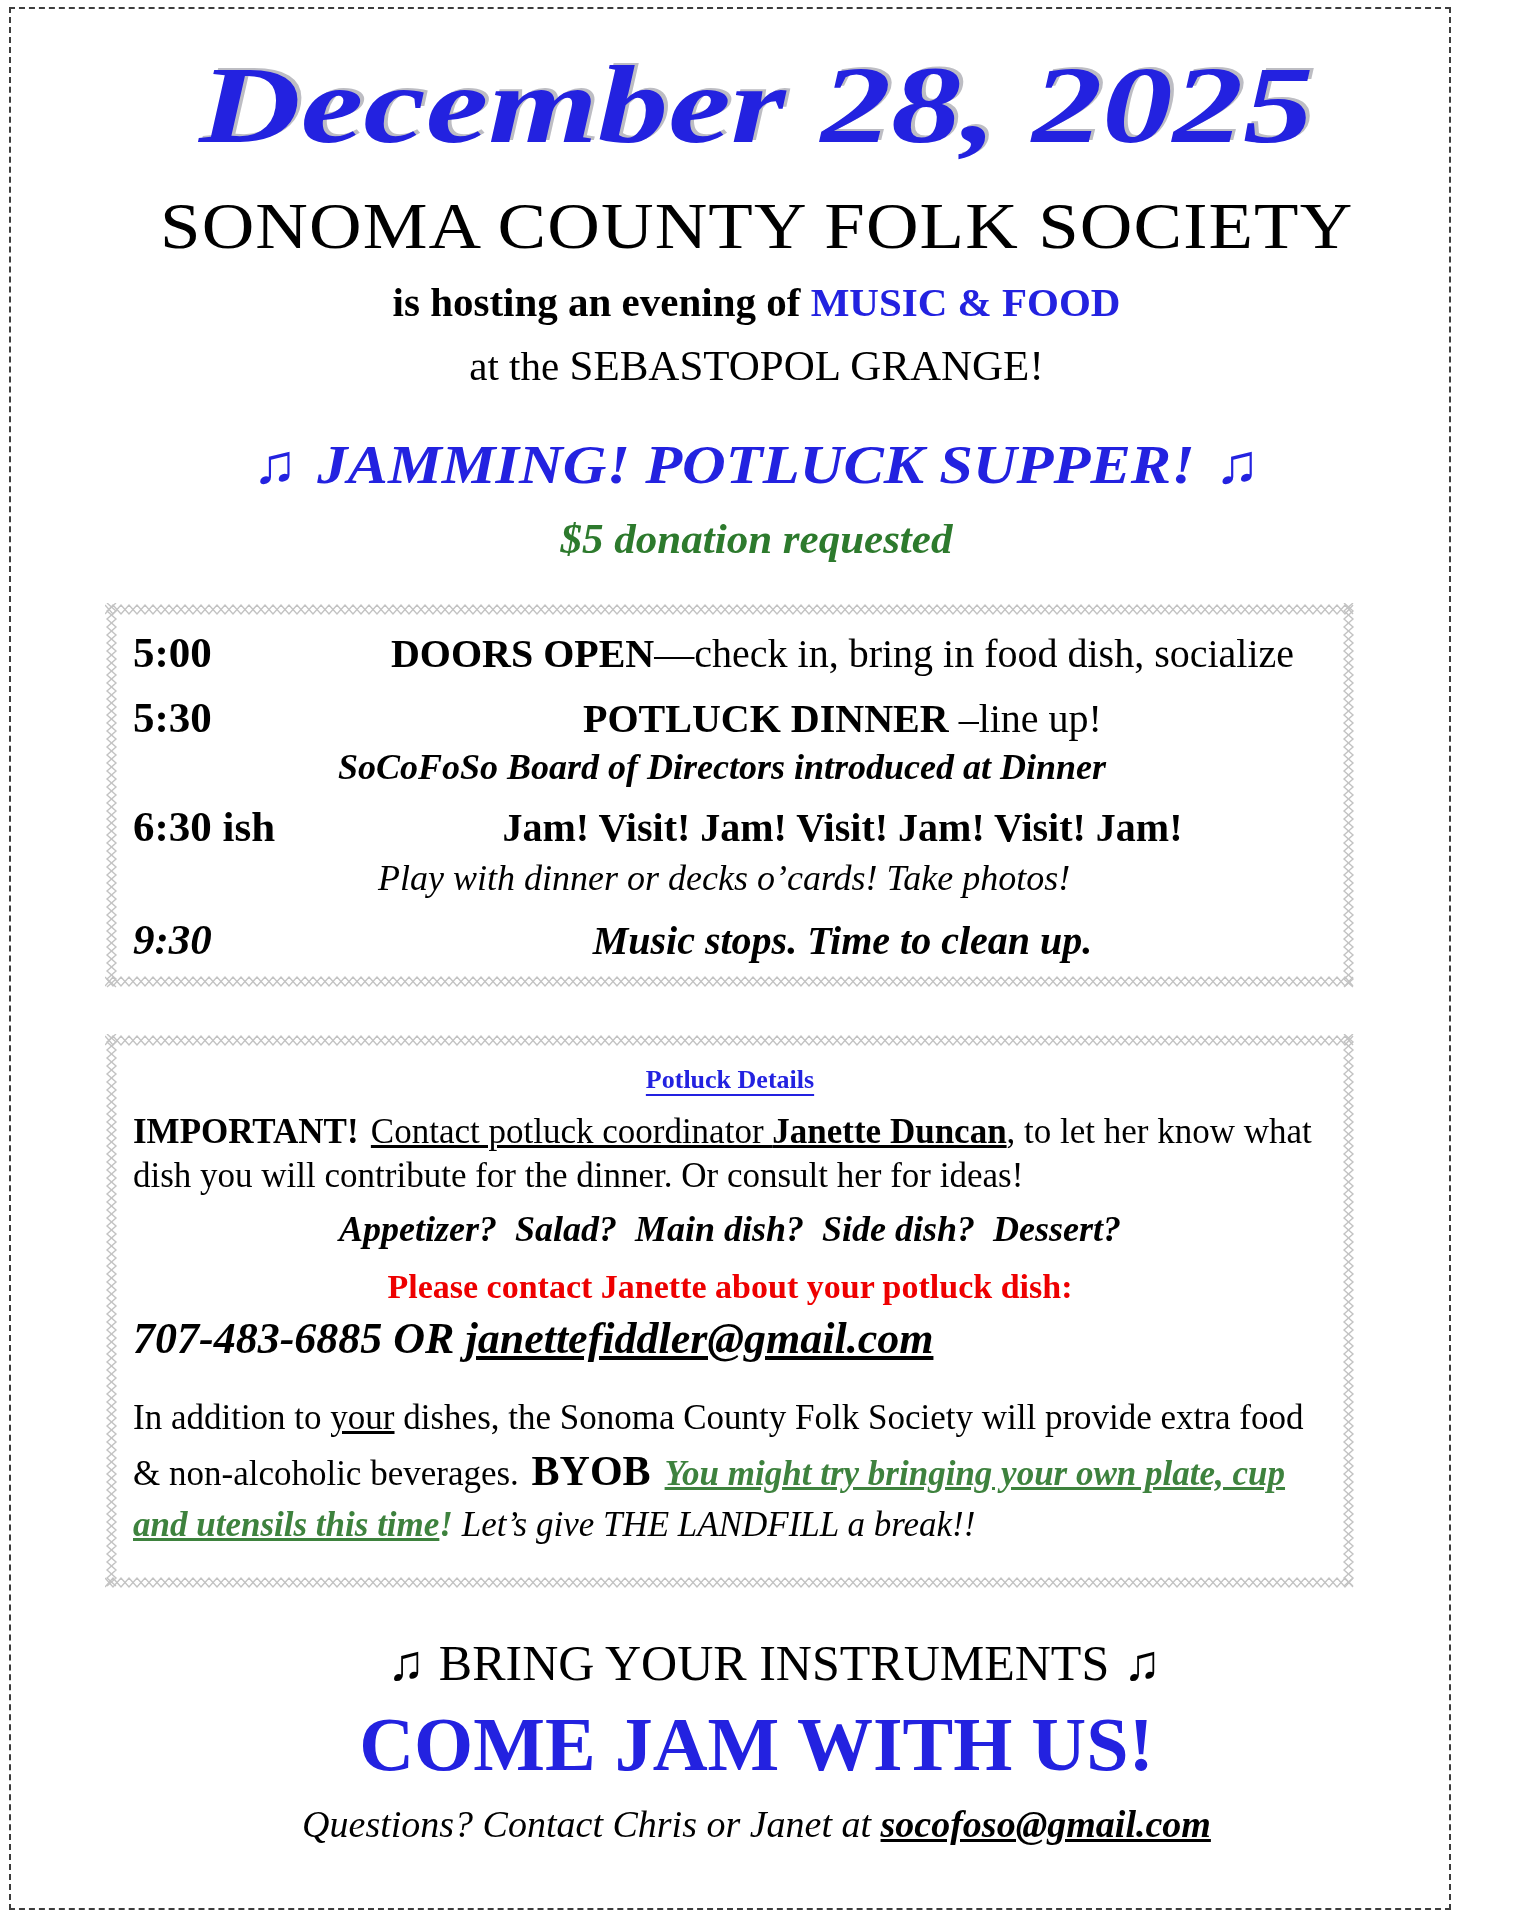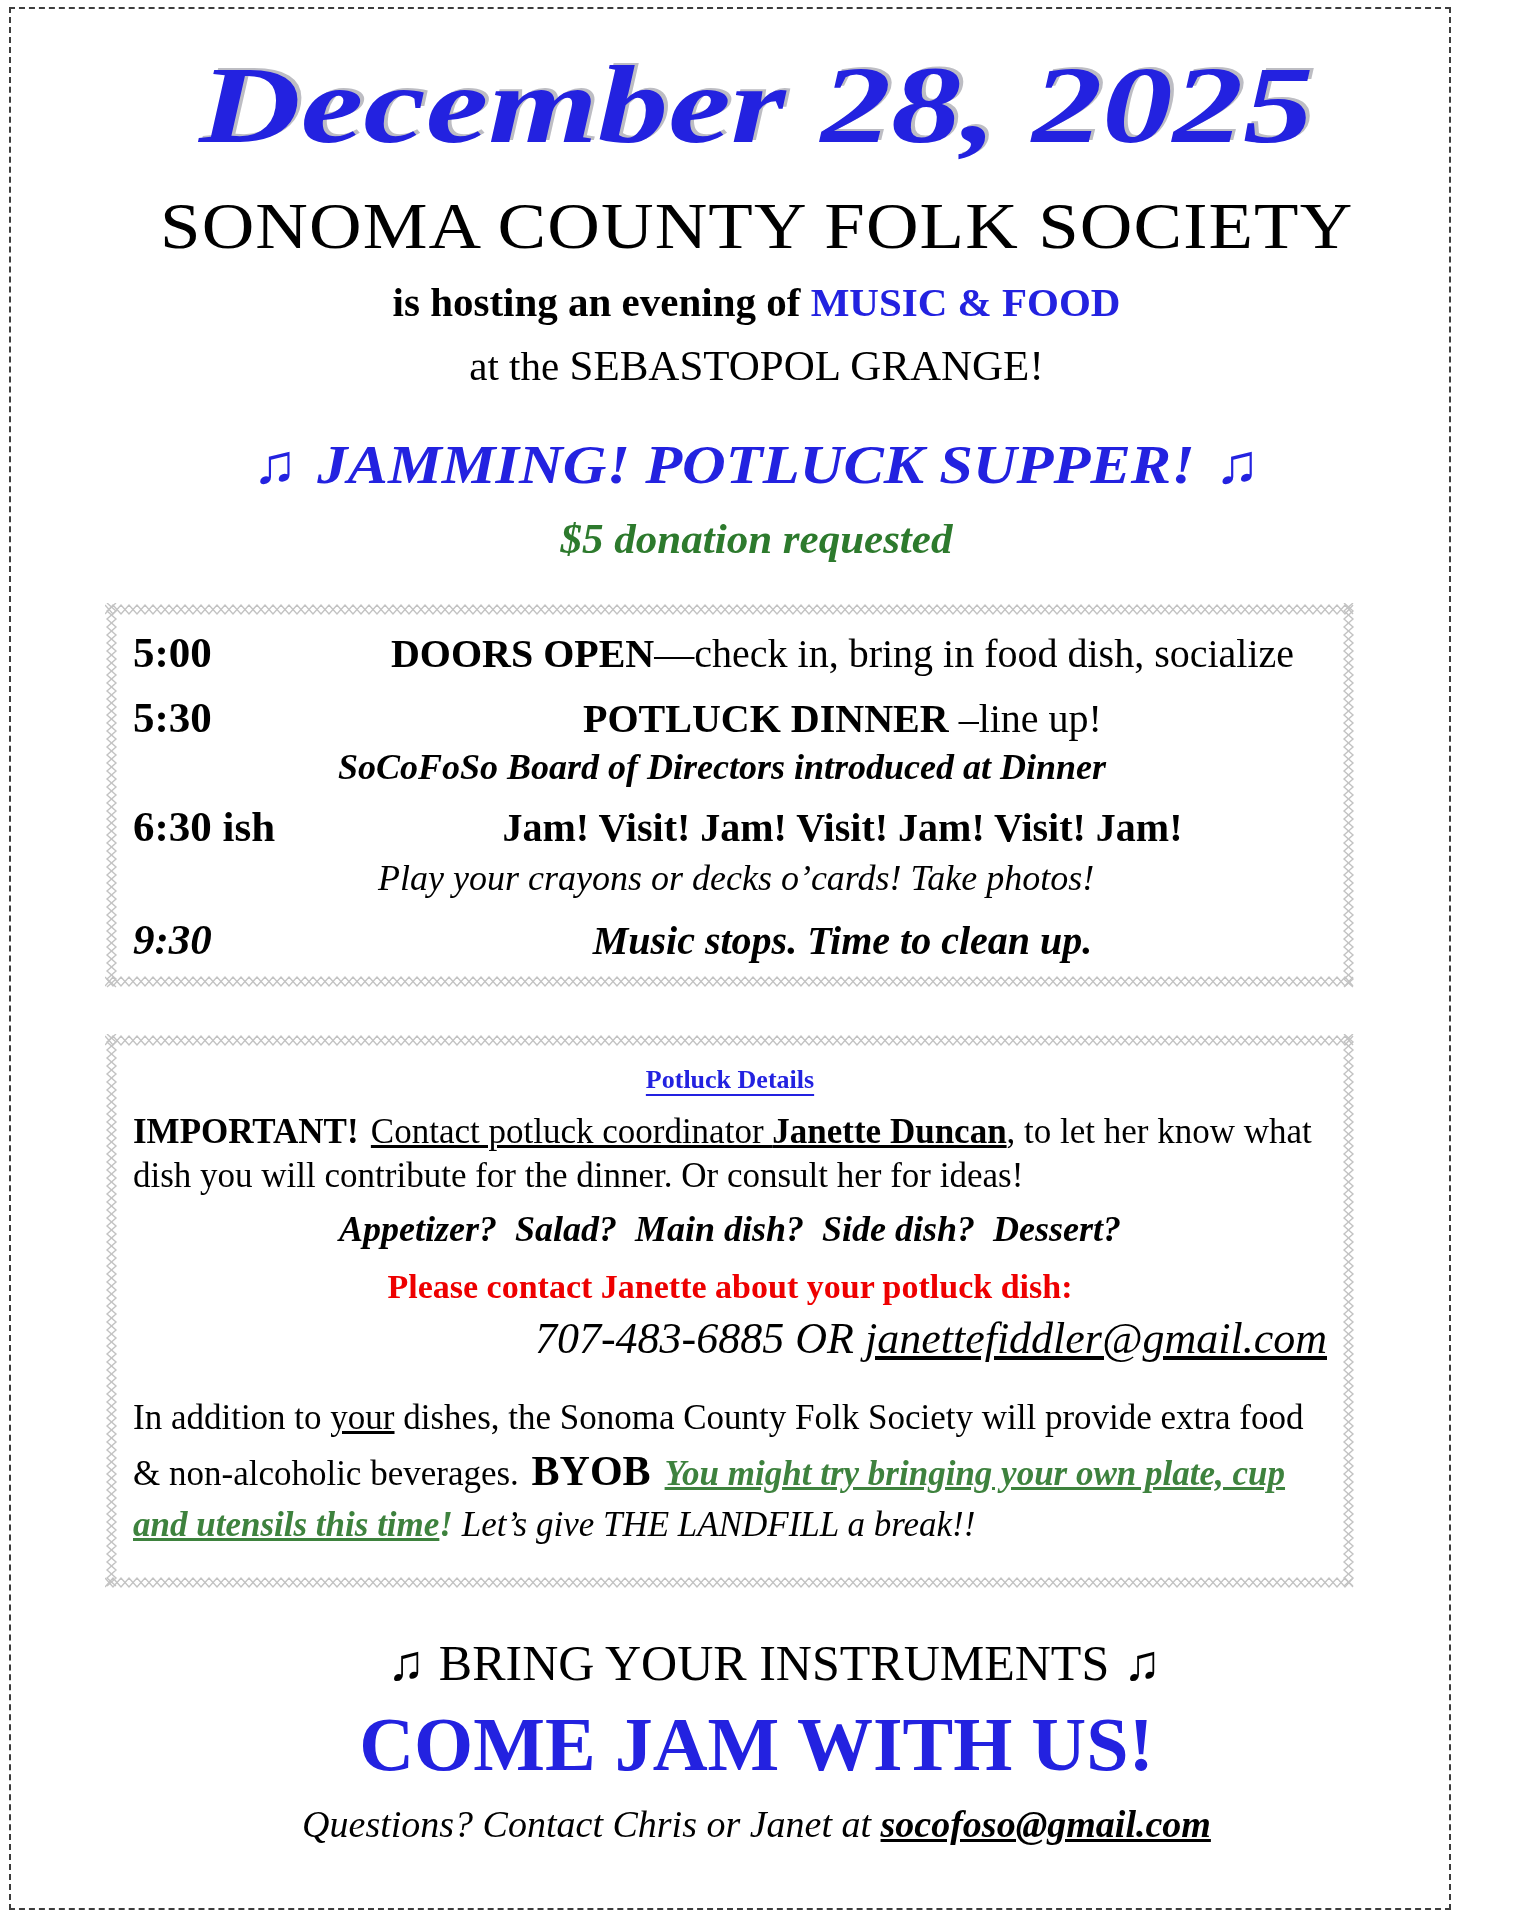--- a/index.html
+++ b/index.html
@@ -49,21 +49,21 @@
 
   
   .potluck-box{margin-top:46px;}
   .potluck-pad{padding:30px 28px 26px 28px;}
   .p-heading{margin:0 0 14px;text-align:center;font-size:26px;line-height:1.2;font-weight:bold;color:var(--blue,#2322e0);text-decoration:underline;text-decoration-thickness:2px;text-underline-offset:6px;}
   .p-body{margin:0 0 10px;font-size:35px;line-height:1.26;}
   .important{font-weight:bold;margin-right:.35em;}
   .u{text-decoration:underline;}
   .options{margin:6px 0 16px;text-align:center;font-size:36px;font-weight:bold;font-style:italic;white-space:pre-wrap;line-height:1.2;}
   .cta{margin:0 0 6px;text-align:center;font-size:34px;font-weight:bold;color:var(--red,#ee0000);line-height:1.2;}
-  .phone-line{margin:0 0 30px;text-align:right;font-size:44px;font-weight:normal;font-style:italic;line-height:1.15;}
+  .phone-line{margin:0 0 30px;text-align:left;font-size:44px;font-weight:bold;font-style:italic;line-height:1.15;}
   .provide{margin:0;line-height:1.38;}
   .byob{font-weight:bold;font-size:42px;font-style:normal;margin:0 14px 0 4px;}
   .greentip{color:var(--green-bright,#3e823e);font-weight:bold;font-style:italic;}
   .landfill{font-style:italic;}
 
   
   p.instruments{margin:58px 0 0;text-align:center;font-size:50px;line-height:1.2;color:#000;padding-left:35px;}
   p.instruments .note-glyph{margin:0 14px;}
   p.comejam{margin:8px 0 0;text-align:center;font-size:76px;line-height:1.15;font-weight:bold;color:var(--blue,#2322e0);}
   p.questions{margin:14px 0 0;text-align:center;font-size:38px;line-height:1.2;font-style:italic;}
@@ -109,21 +109,21 @@
       <div class="srow tight">
         <span class="stime">5:30</span>
         <span class="sdesc"><b>POTLUCK DINNER</b><span> –line up!</span></span>
       </div>
       <p class="snote bi">SoCoFoSo Board of Directors introduced at Dinner</p>
 
       <div class="srow tight2">
         <span class="stime">6:30 ish</span>
         <span class="sdesc"><b>Jam! Visit! Jam! Visit! Jam! Visit! Jam!</b></span>
       </div>
-      <p class="snote it">Play your crayons or decks o’cards! Take photos!</p>
+      <p class="snote it">Play with dinner or decks o’cards! Take photos!</p>
 
       <div class="srow last">
         <span class="stime it">9:30</span>
         <span class="sdesc bi">Music stops. Time to clean up.</span>
       </div>
 
     </div>
   </div>
 
   <div class="fancy-box potluck-box">

